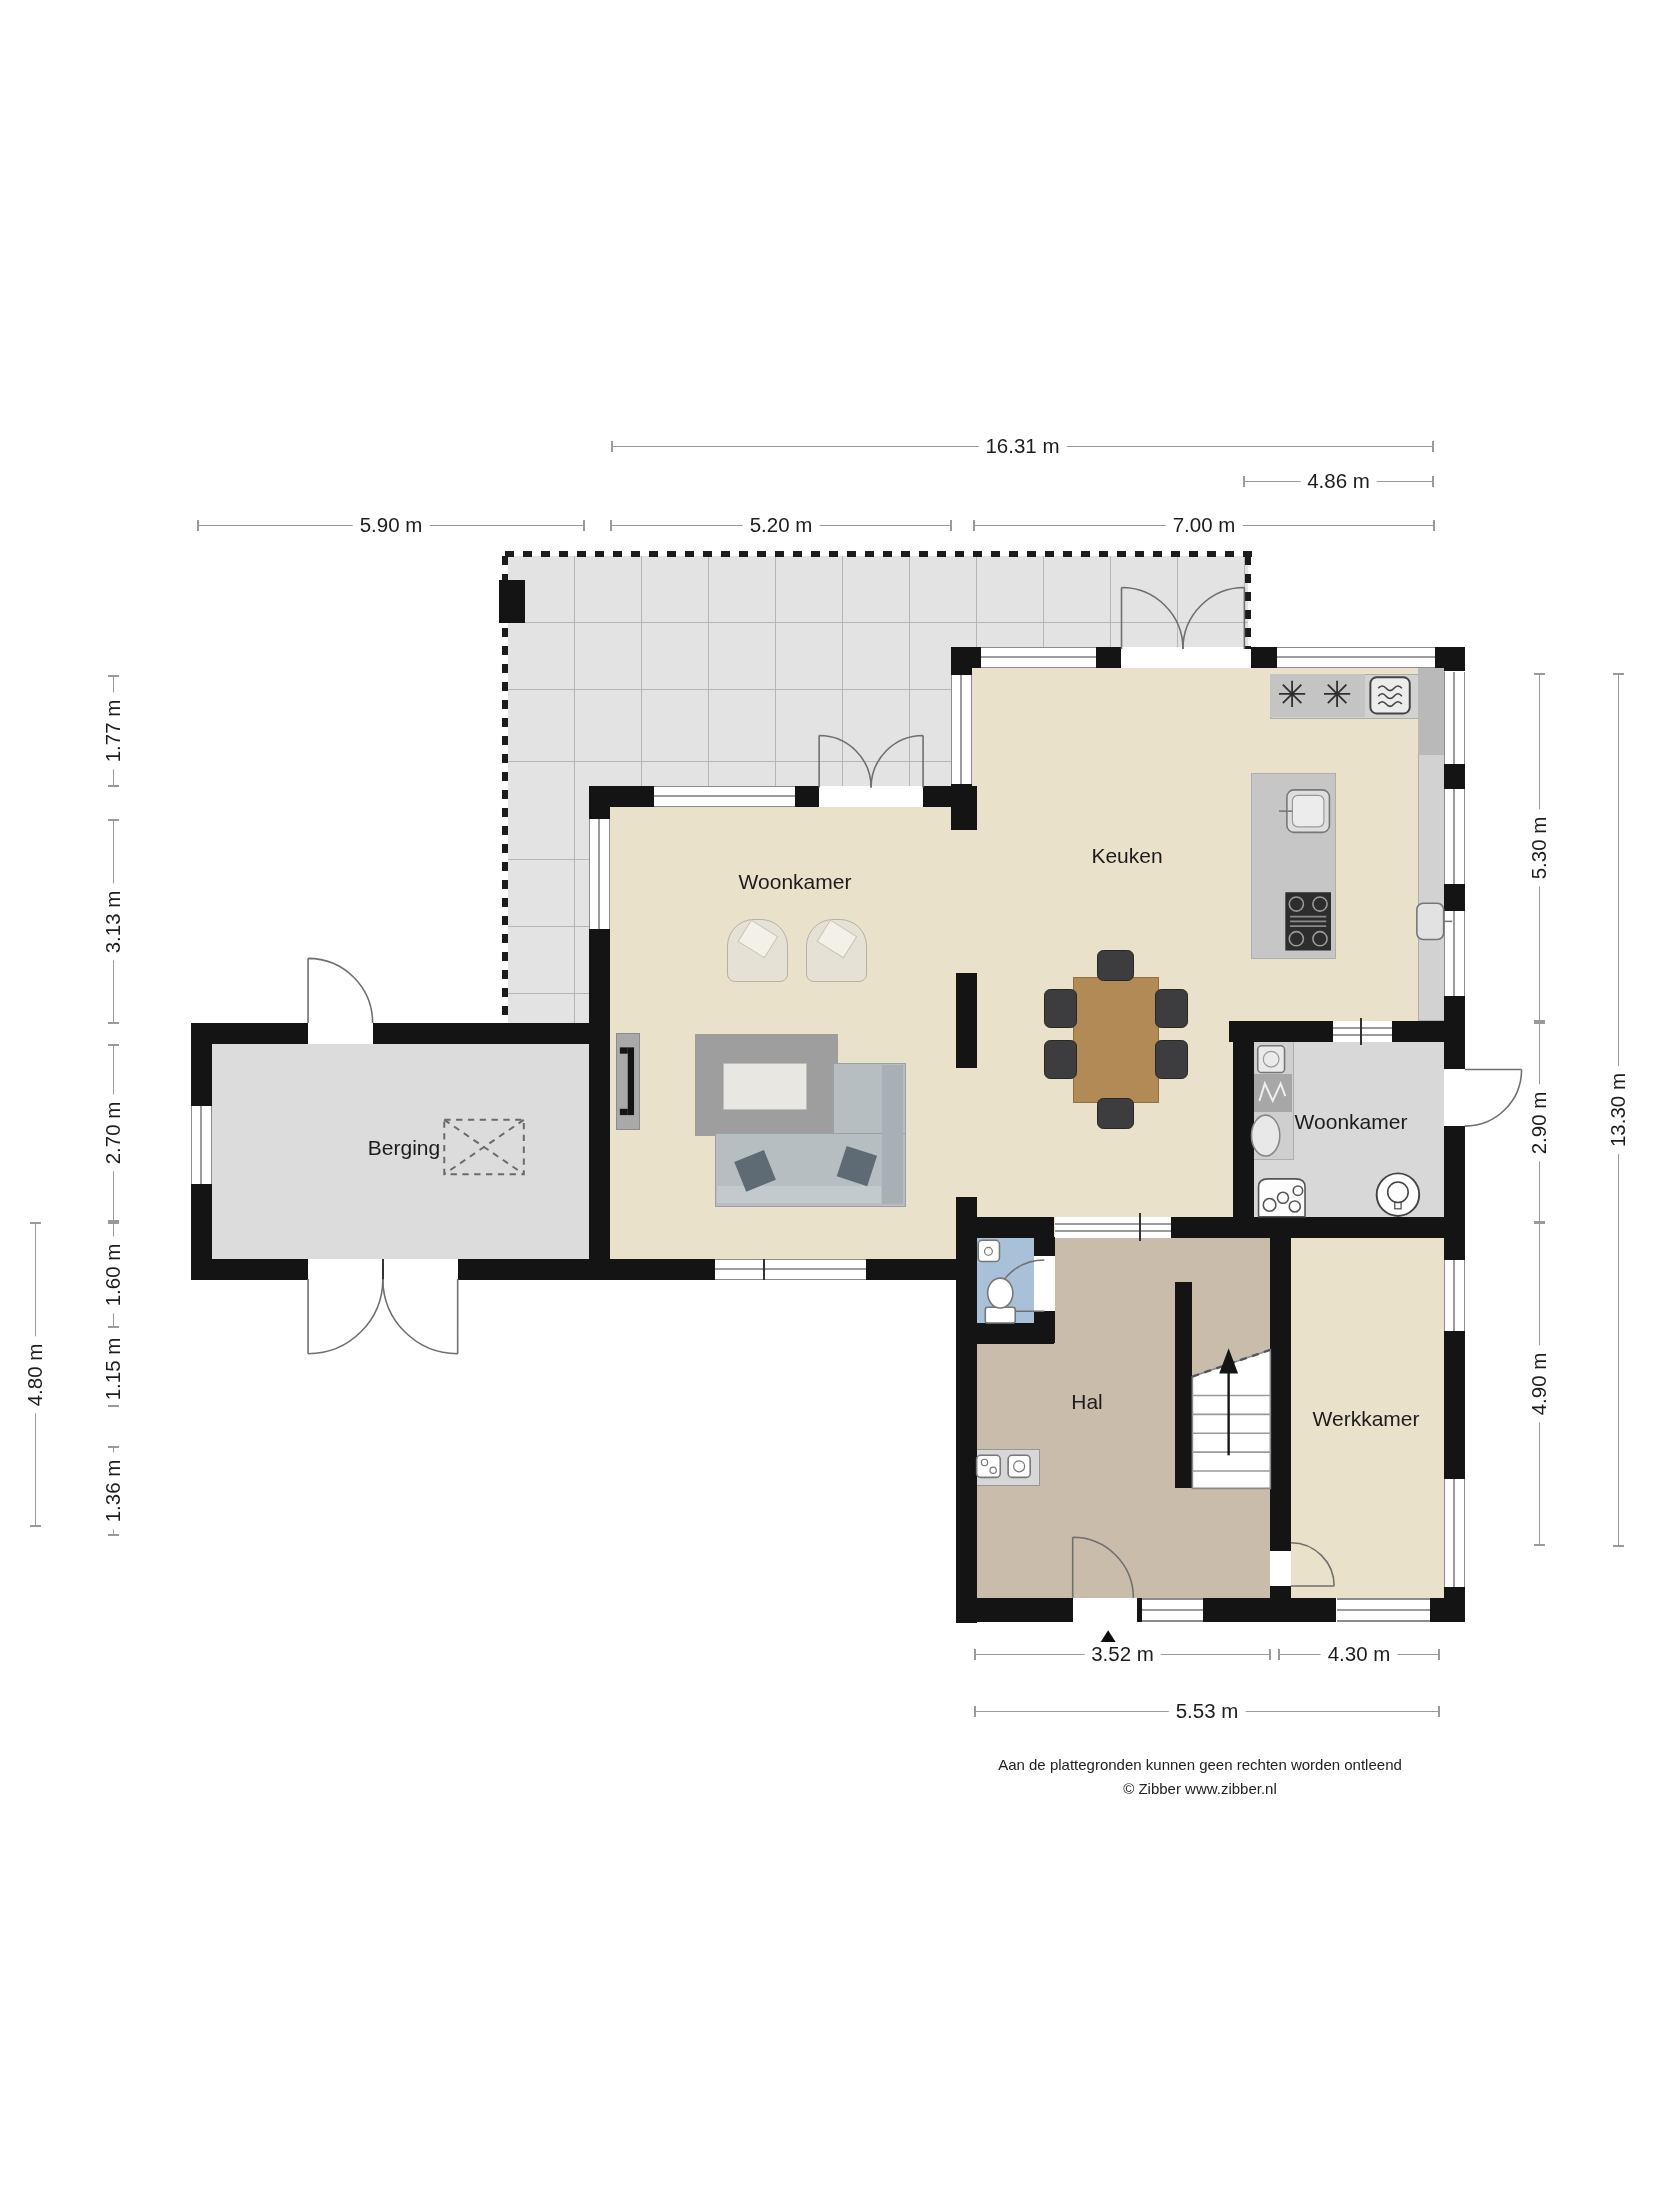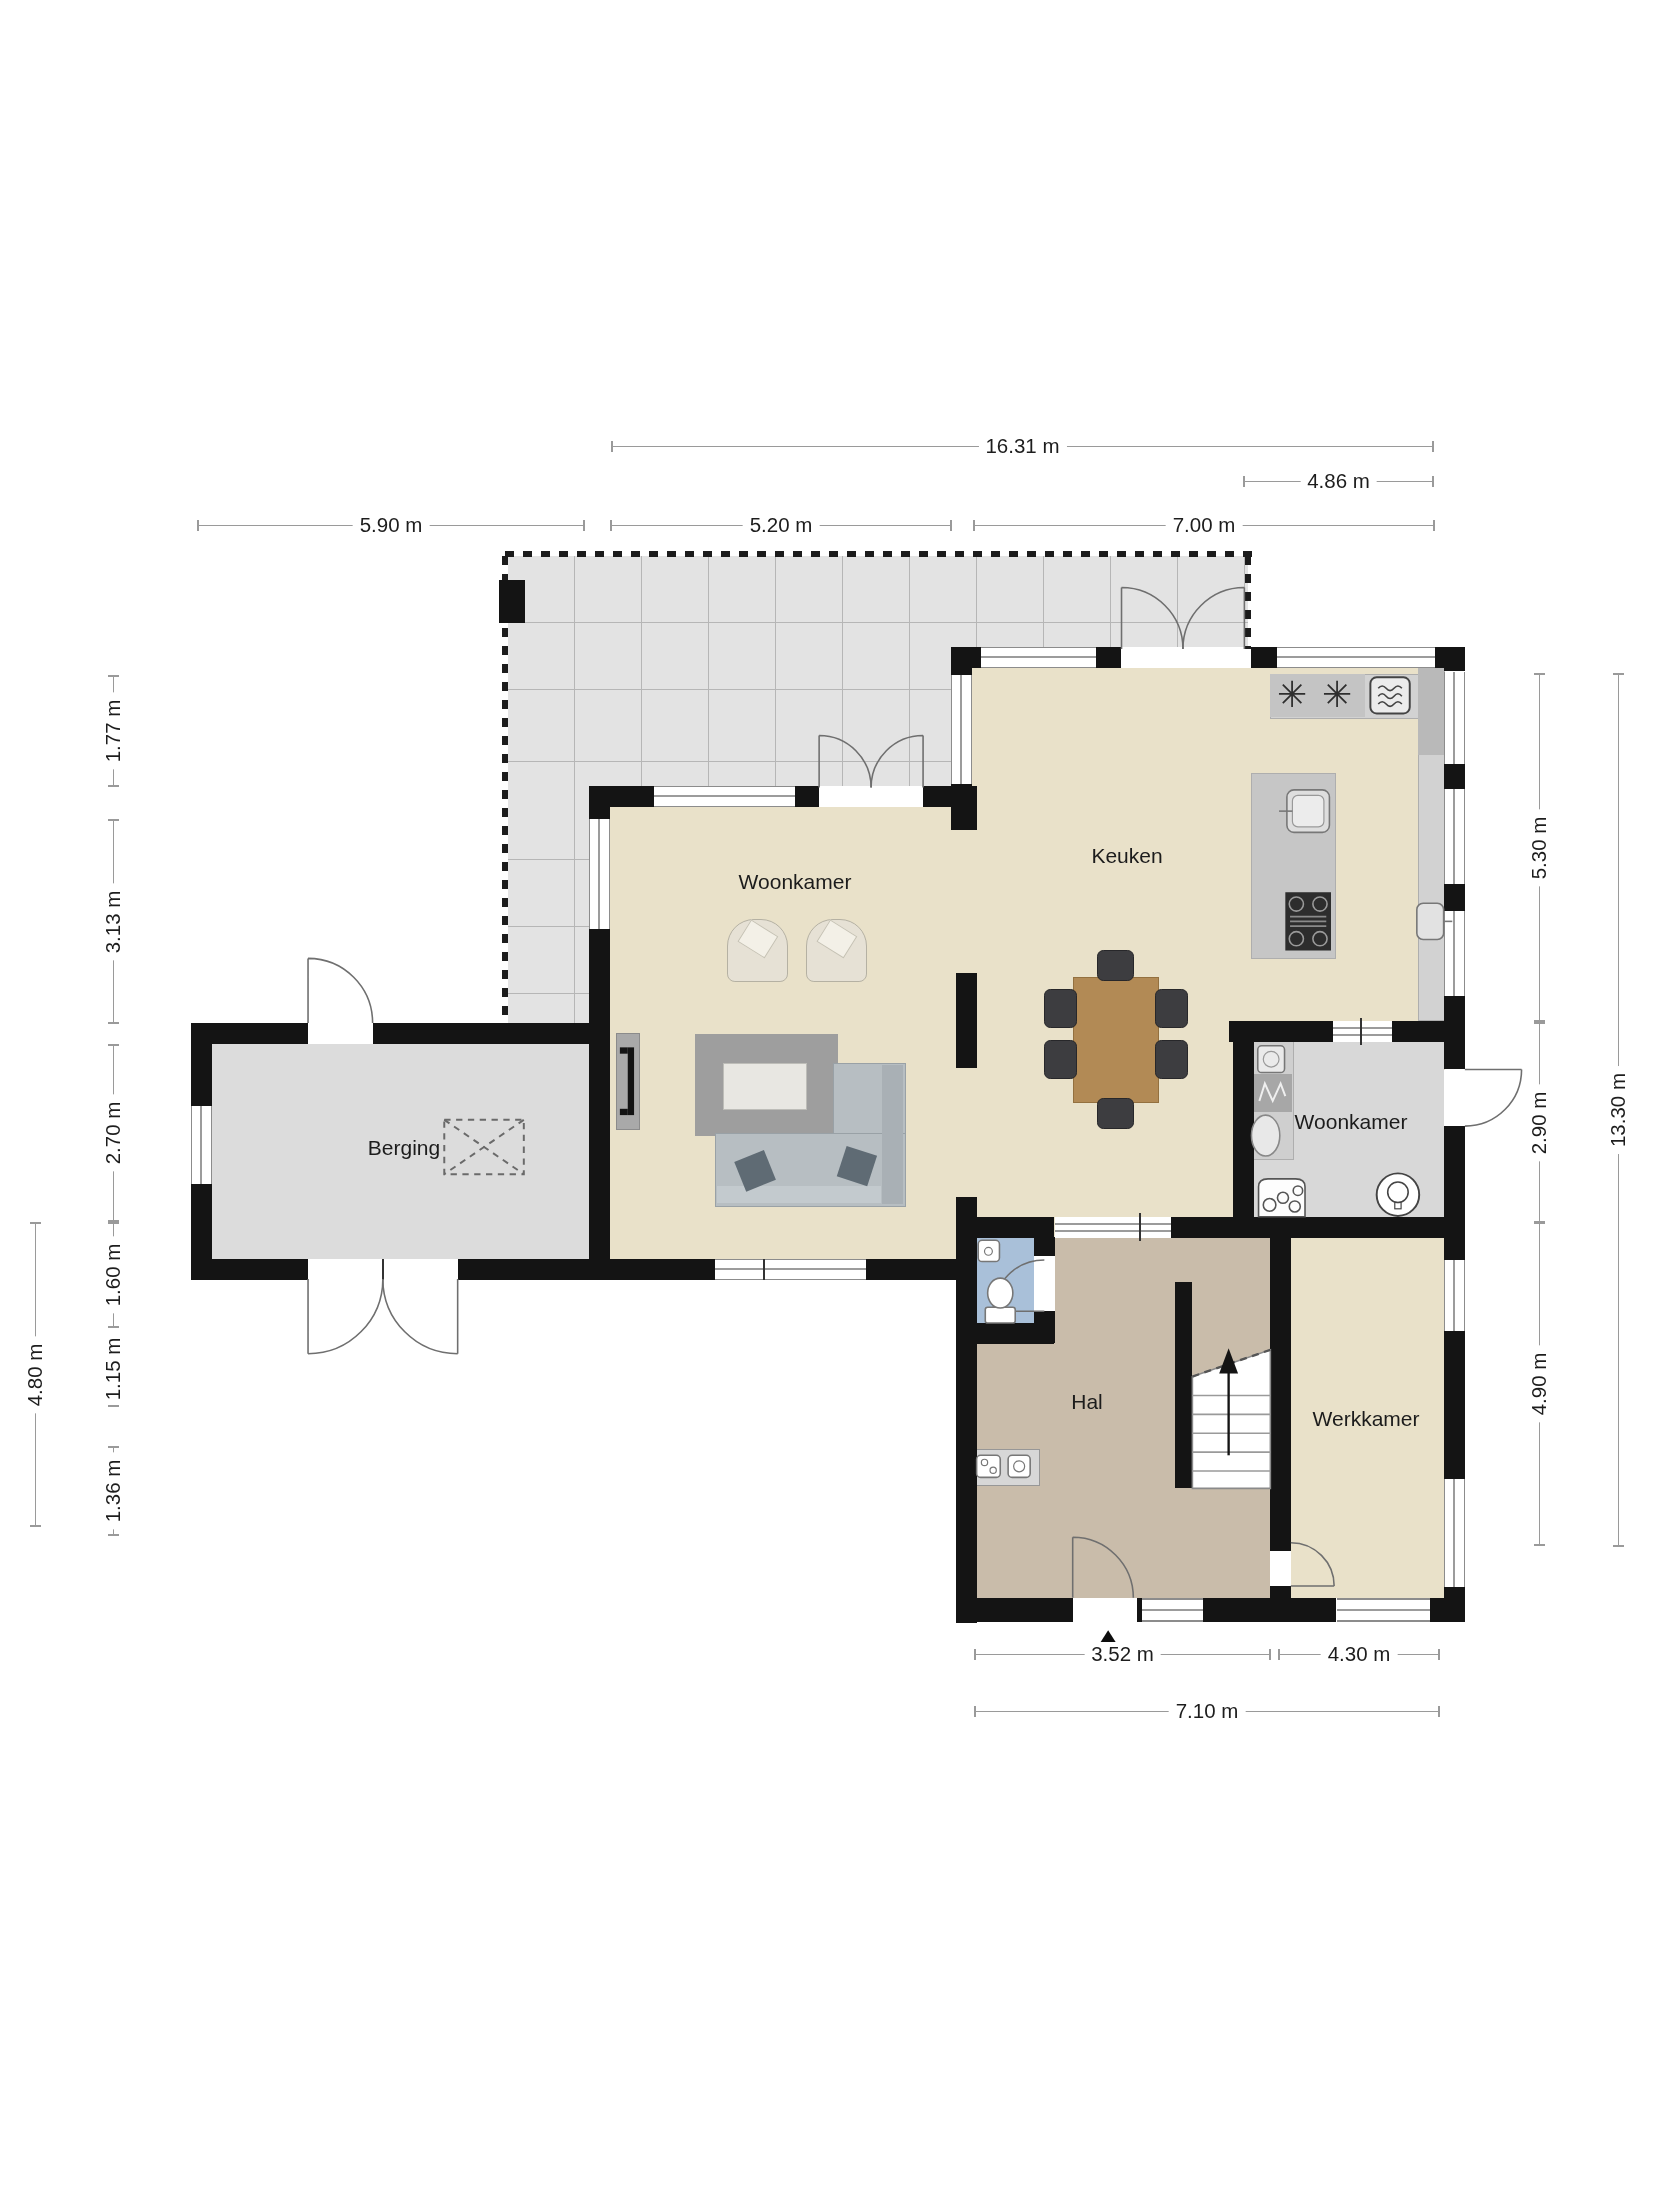--- a/index.html
+++ b/index.html
@@ -357,18 +357,22 @@
     <span class="dlabel">13.30 m</span>
     </div>
 
   <div class="dimh" style="left:974px;top:1654px;width:297px;">
     <span class="dlabel">3.52 m</span>
     </div>
   <div class="dimh" style="left:1278px;top:1654px;width:162px;">
     <span class="dlabel">4.30 m</span>
     </div>
   <div class="dimh" style="left:974px;top:1711px;width:466px;">
-    <span class="dlabel">7.10 m</span>
-    </div>
-
+    <span class="dlabel">5.53 m</span>
+    </div>
+
+  <div id="footer" style="left:1200px;top:1753px;">
+    <div>Aan de plattegronden kunnen geen rechten worden ontleend</div>
+    <div>© Zibber www.zibber.nl</div>
+  </div>
 
 </div>
 
 
 </body></html>

